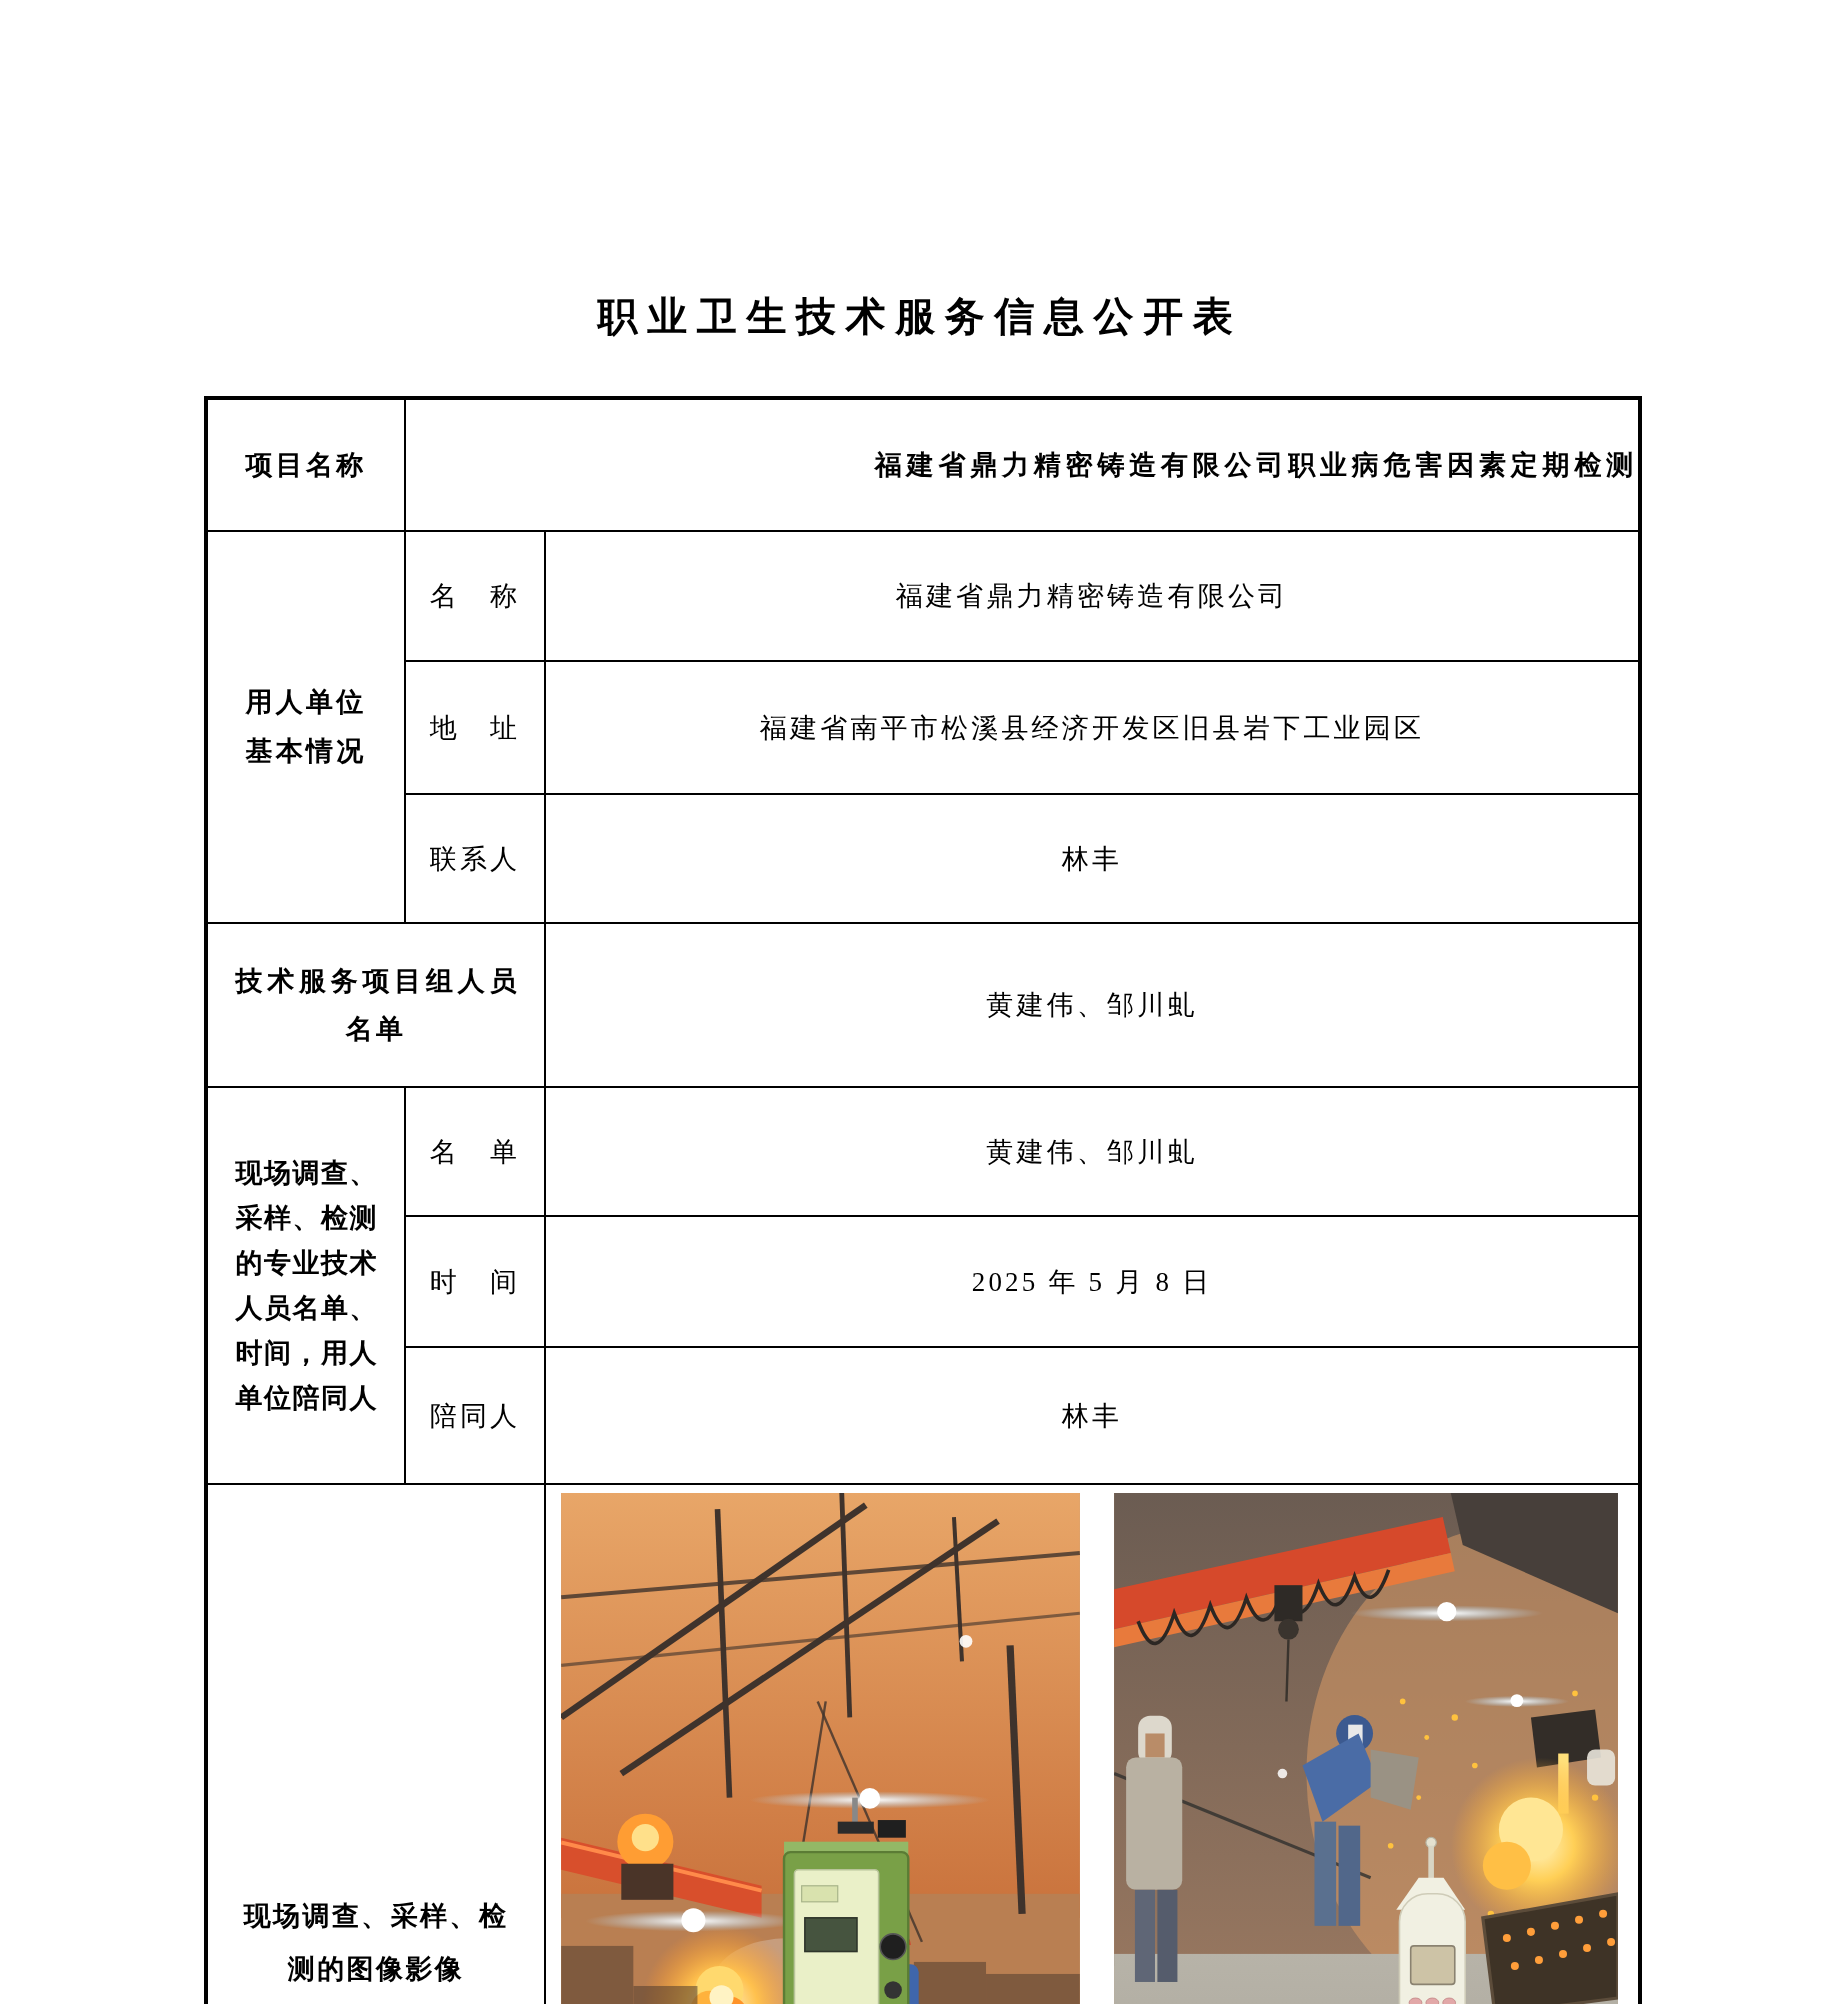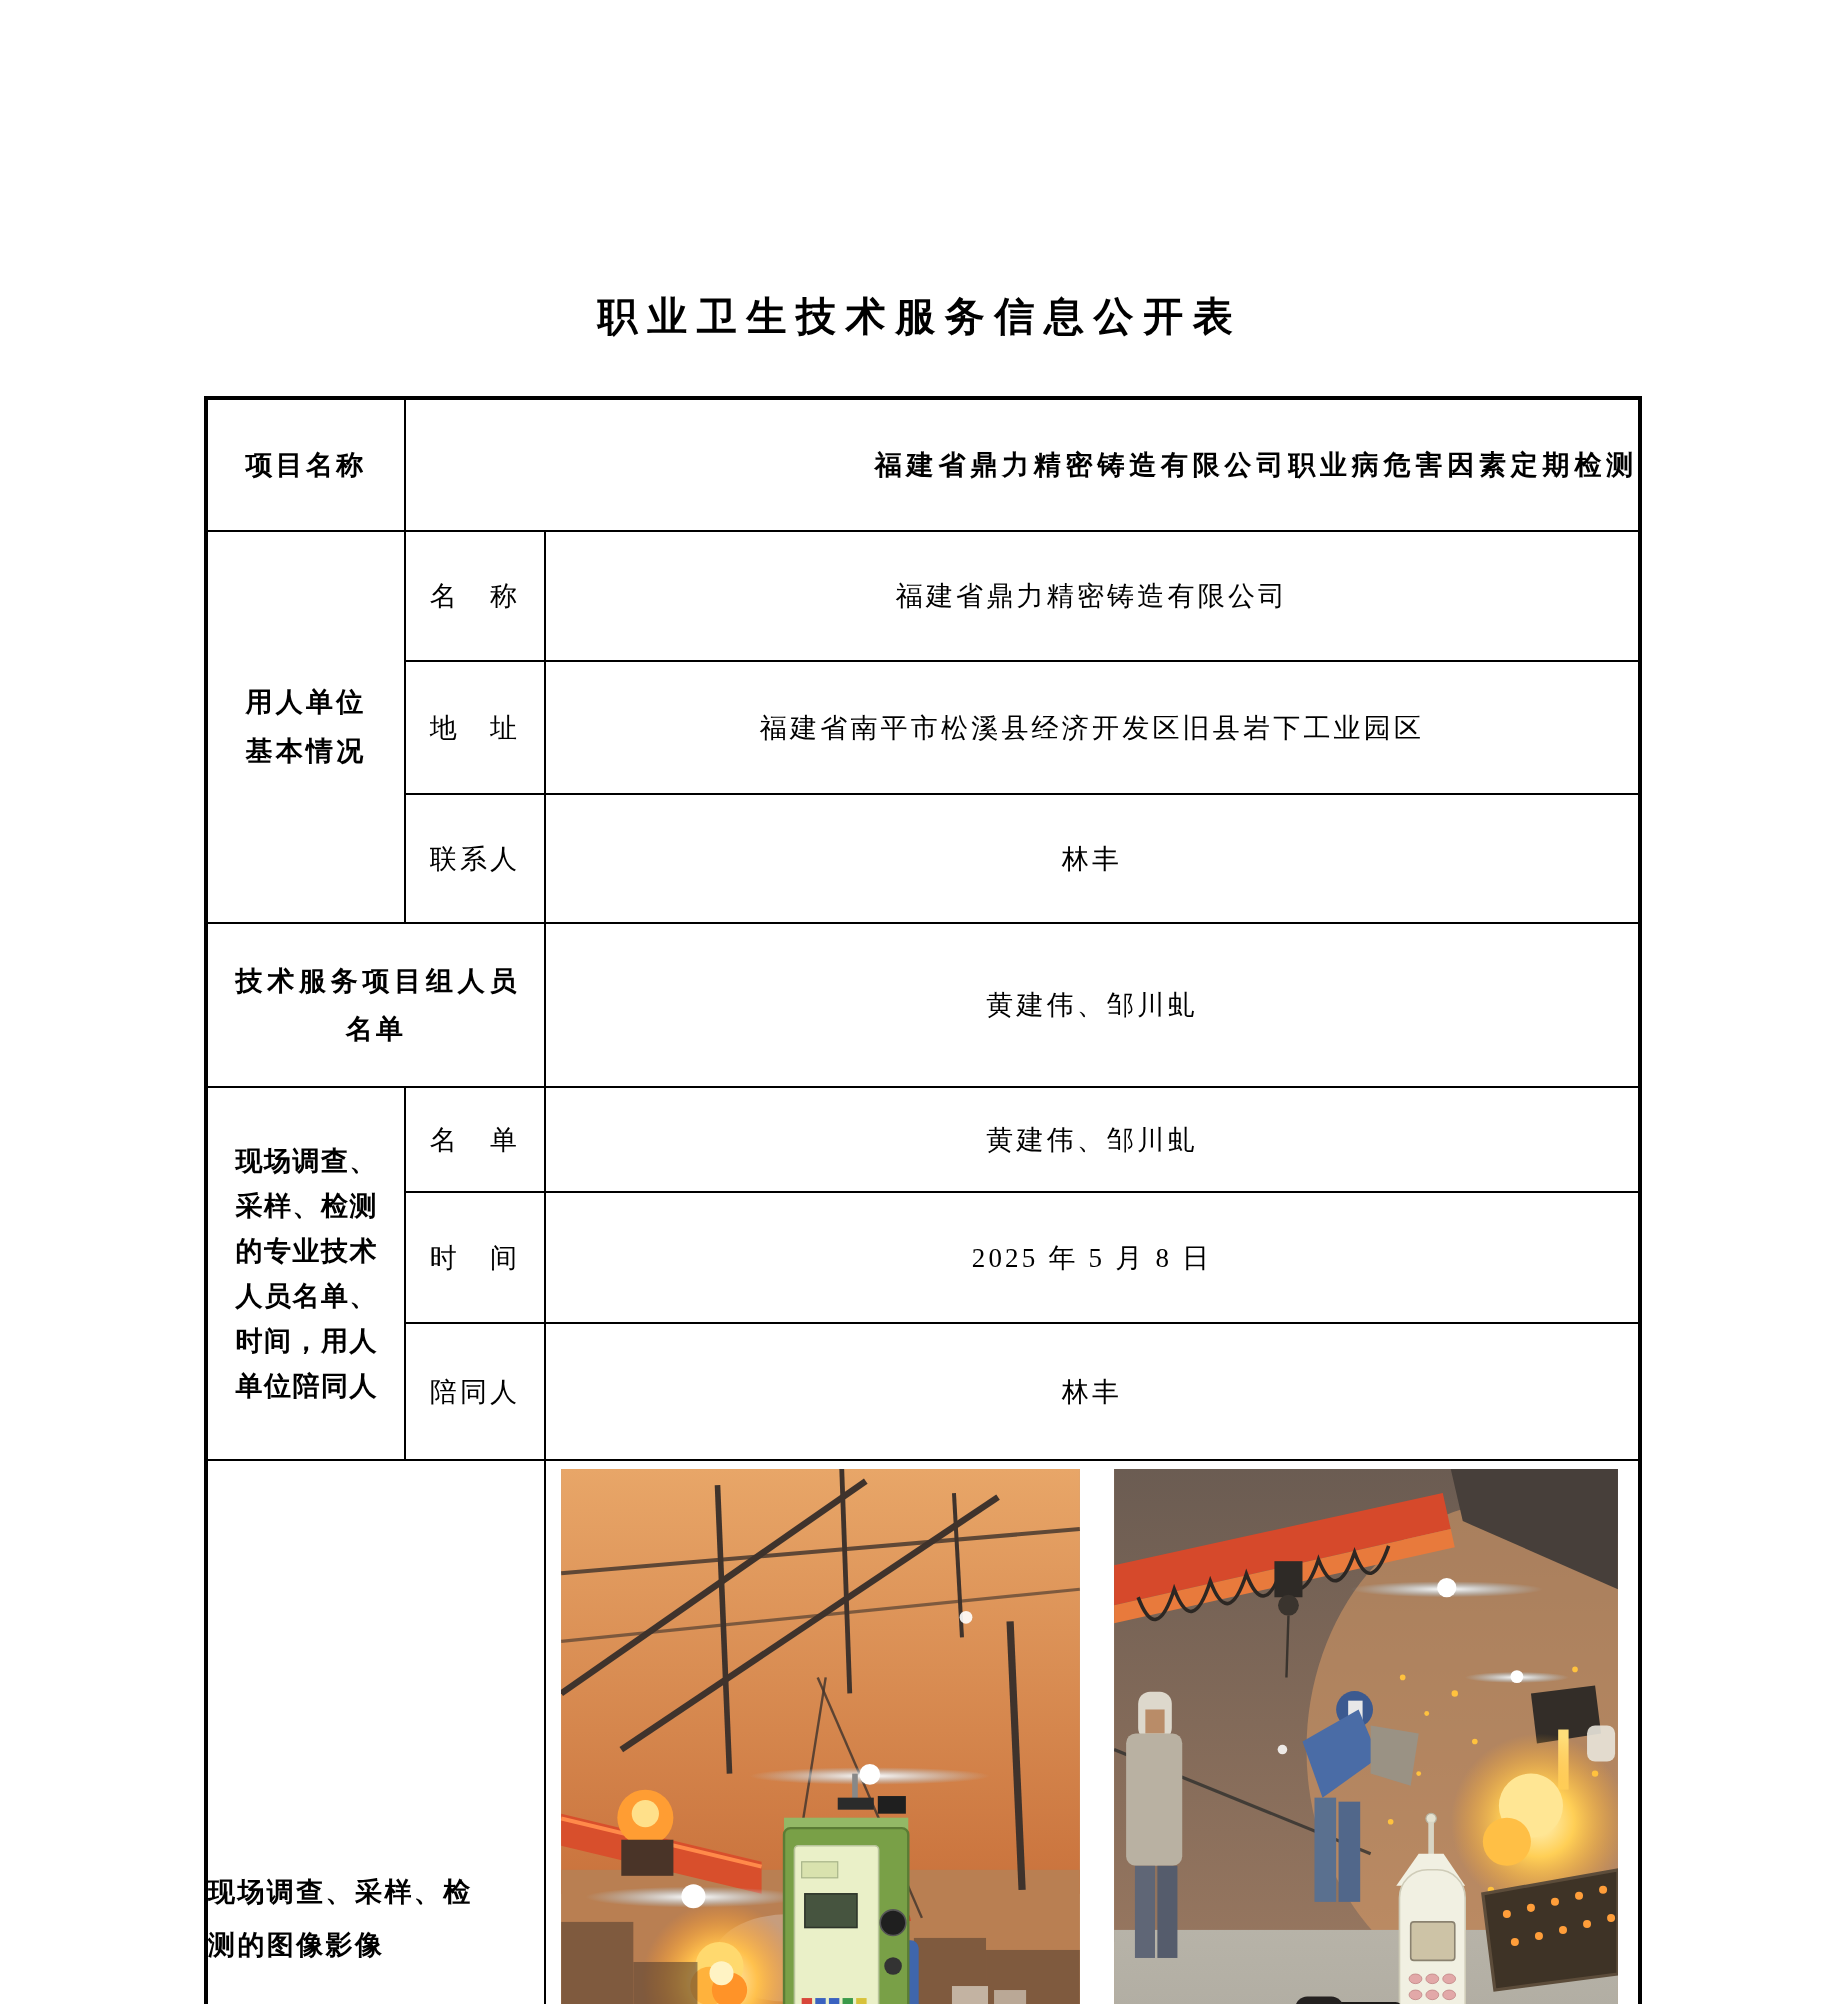--- a/index.html
+++ b/index.html
@@ -24,21 +24,21 @@
   .c-sub    { font-size:27px; text-align:center; letter-spacing:3.2px; }
   .c-val    { font-size:27px; text-align:center; letter-spacing:3.2px; }
   .c-val-b  { font-size:27px; text-align:right; letter-spacing:4.8px; font-weight:bold; }
   .two-line div { text-align:center; font-weight:bold; font-size:27px; letter-spacing:3.2px; line-height:49px; }
   .tt-line1 { width:281px; margin:0 auto; font-weight:bold; font-size:27px;
               text-align:justify; text-align-last:justify; line-height:48px; }
   .tt-line2 { text-align:center; font-weight:bold; font-size:27px; letter-spacing:3.2px; line-height:48px;font-family:Liberation Serif, serif; }
   .fw-label { width:141px; margin:0 auto; }
   .fw-label div { font-weight:bold; font-size:27px; line-height:45px;
                   text-align:justify; text-align-last:justify; }
-  .img-label div { font-weight:bold; font-size:27px; letter-spacing:2.4px; line-height:53px; }
+  .img-label div { text-align:center; font-weight:bold; font-size:27px; letter-spacing:2.4px; line-height:53px; }
   .photo-cell { vertical-align:top; }
   .photo-wrap { display:flex; gap:34px; padding:4px 0 0 15px; }
   .photo { height:903px; overflow:hidden; background:#caa27c; }
   .photo-left  { width:519px; }
   .photo-right { width:504px; }
   .photo svg { display:block; }
 </style>
 </head>
 <body>
 
@@ -77,21 +77,21 @@
   </tr>
 
   <tr style="height:164px">
     <td colspan="2">
       <div class="tt-line1">技术服务项目组人员</div>
       <div class="tt-line2">名单</div>
     </td>
     <td class="c-val">黄建伟、邹川虬</td>
   </tr>
 
-  <tr style="height:105px">
+  <tr style="height:129px">
     <td rowspan="3">
       <div class="fw-label">
         <div>现场调查、</div>
         <div>采样、检测</div>
         <div>的专业技术</div>
         <div>人员名单、</div>
         <div>时间，用人</div>
         <div>单位陪同人</div>
       </div>
     </td>

